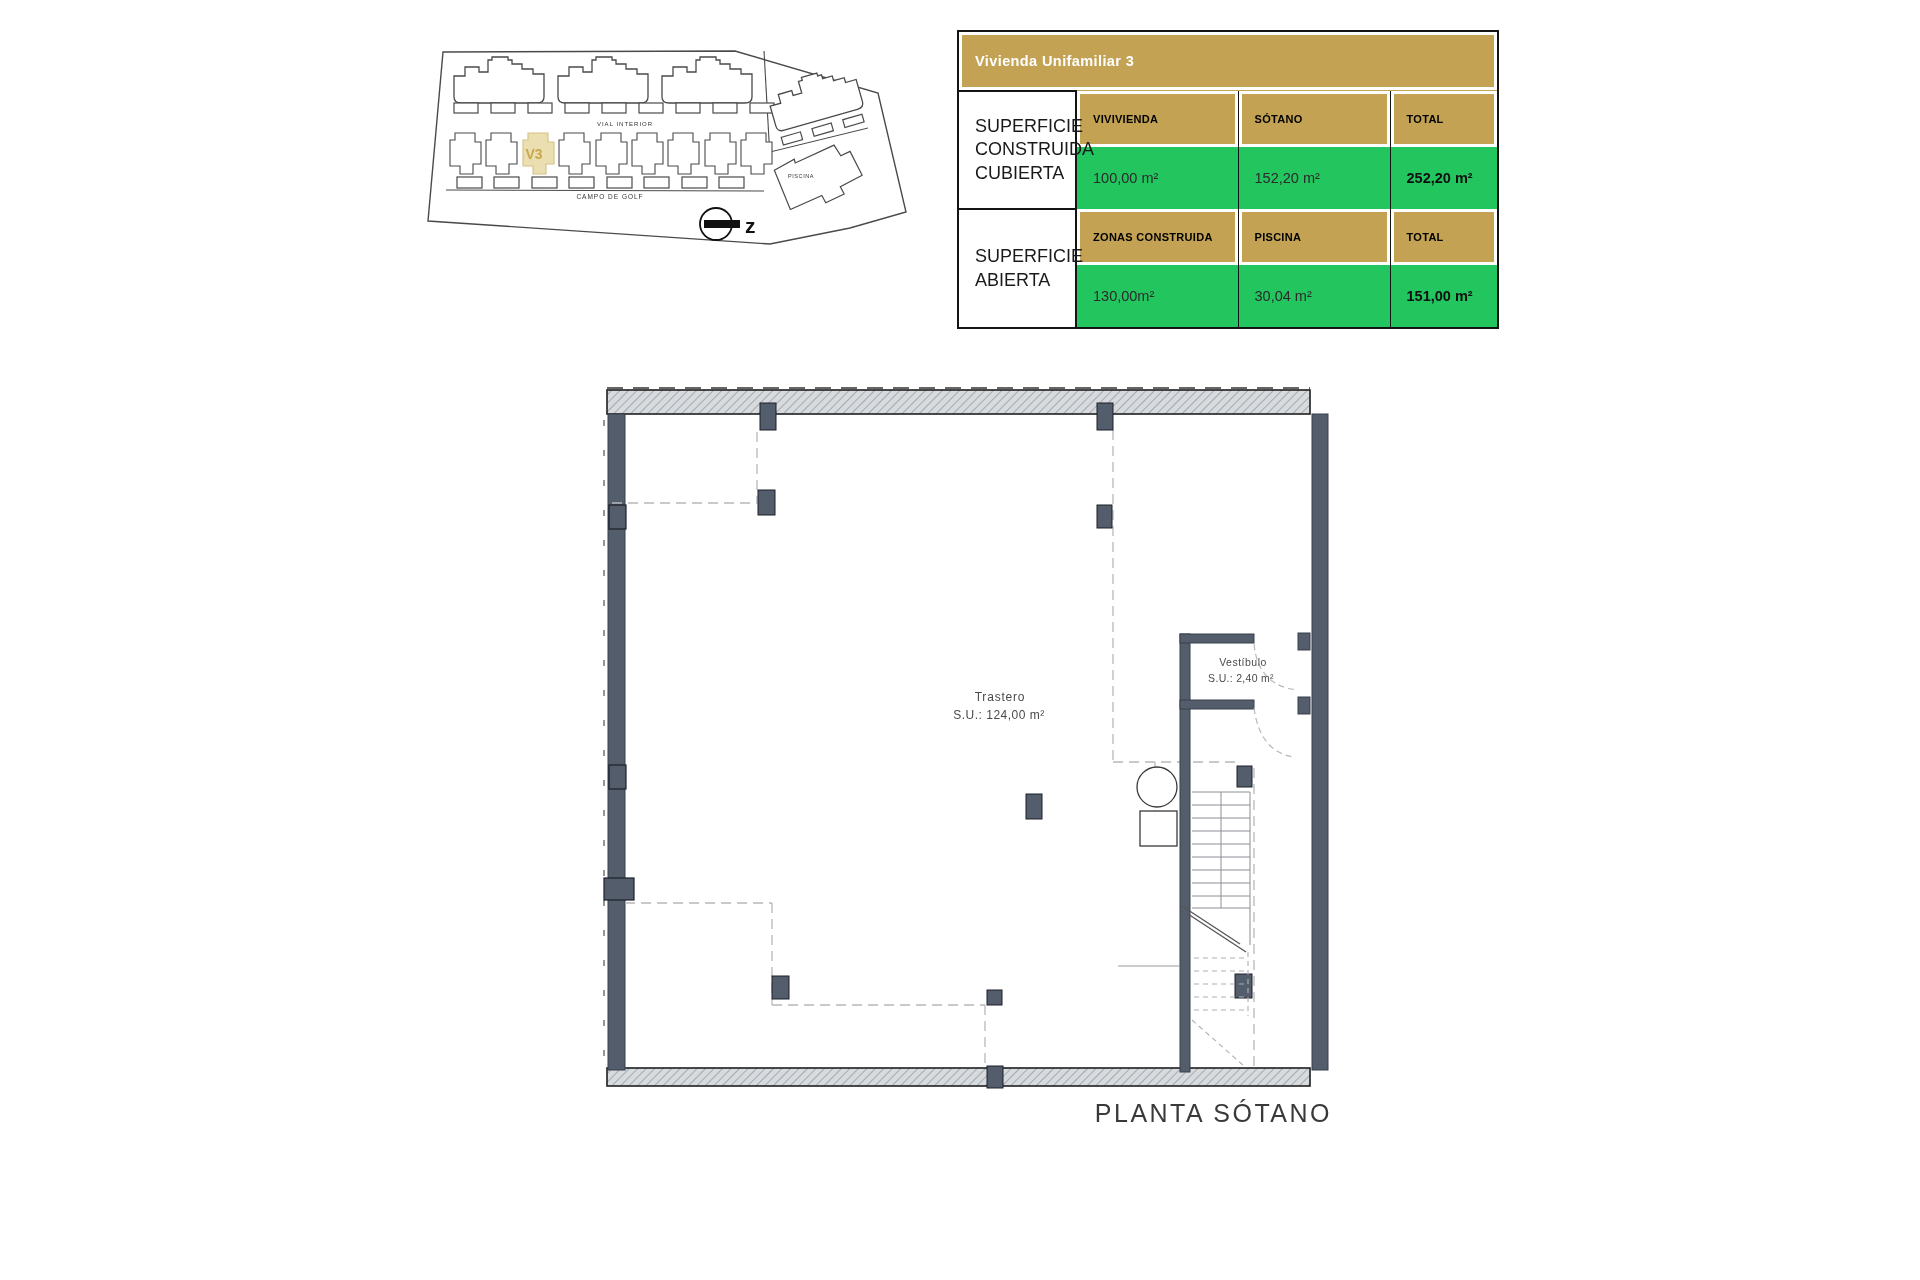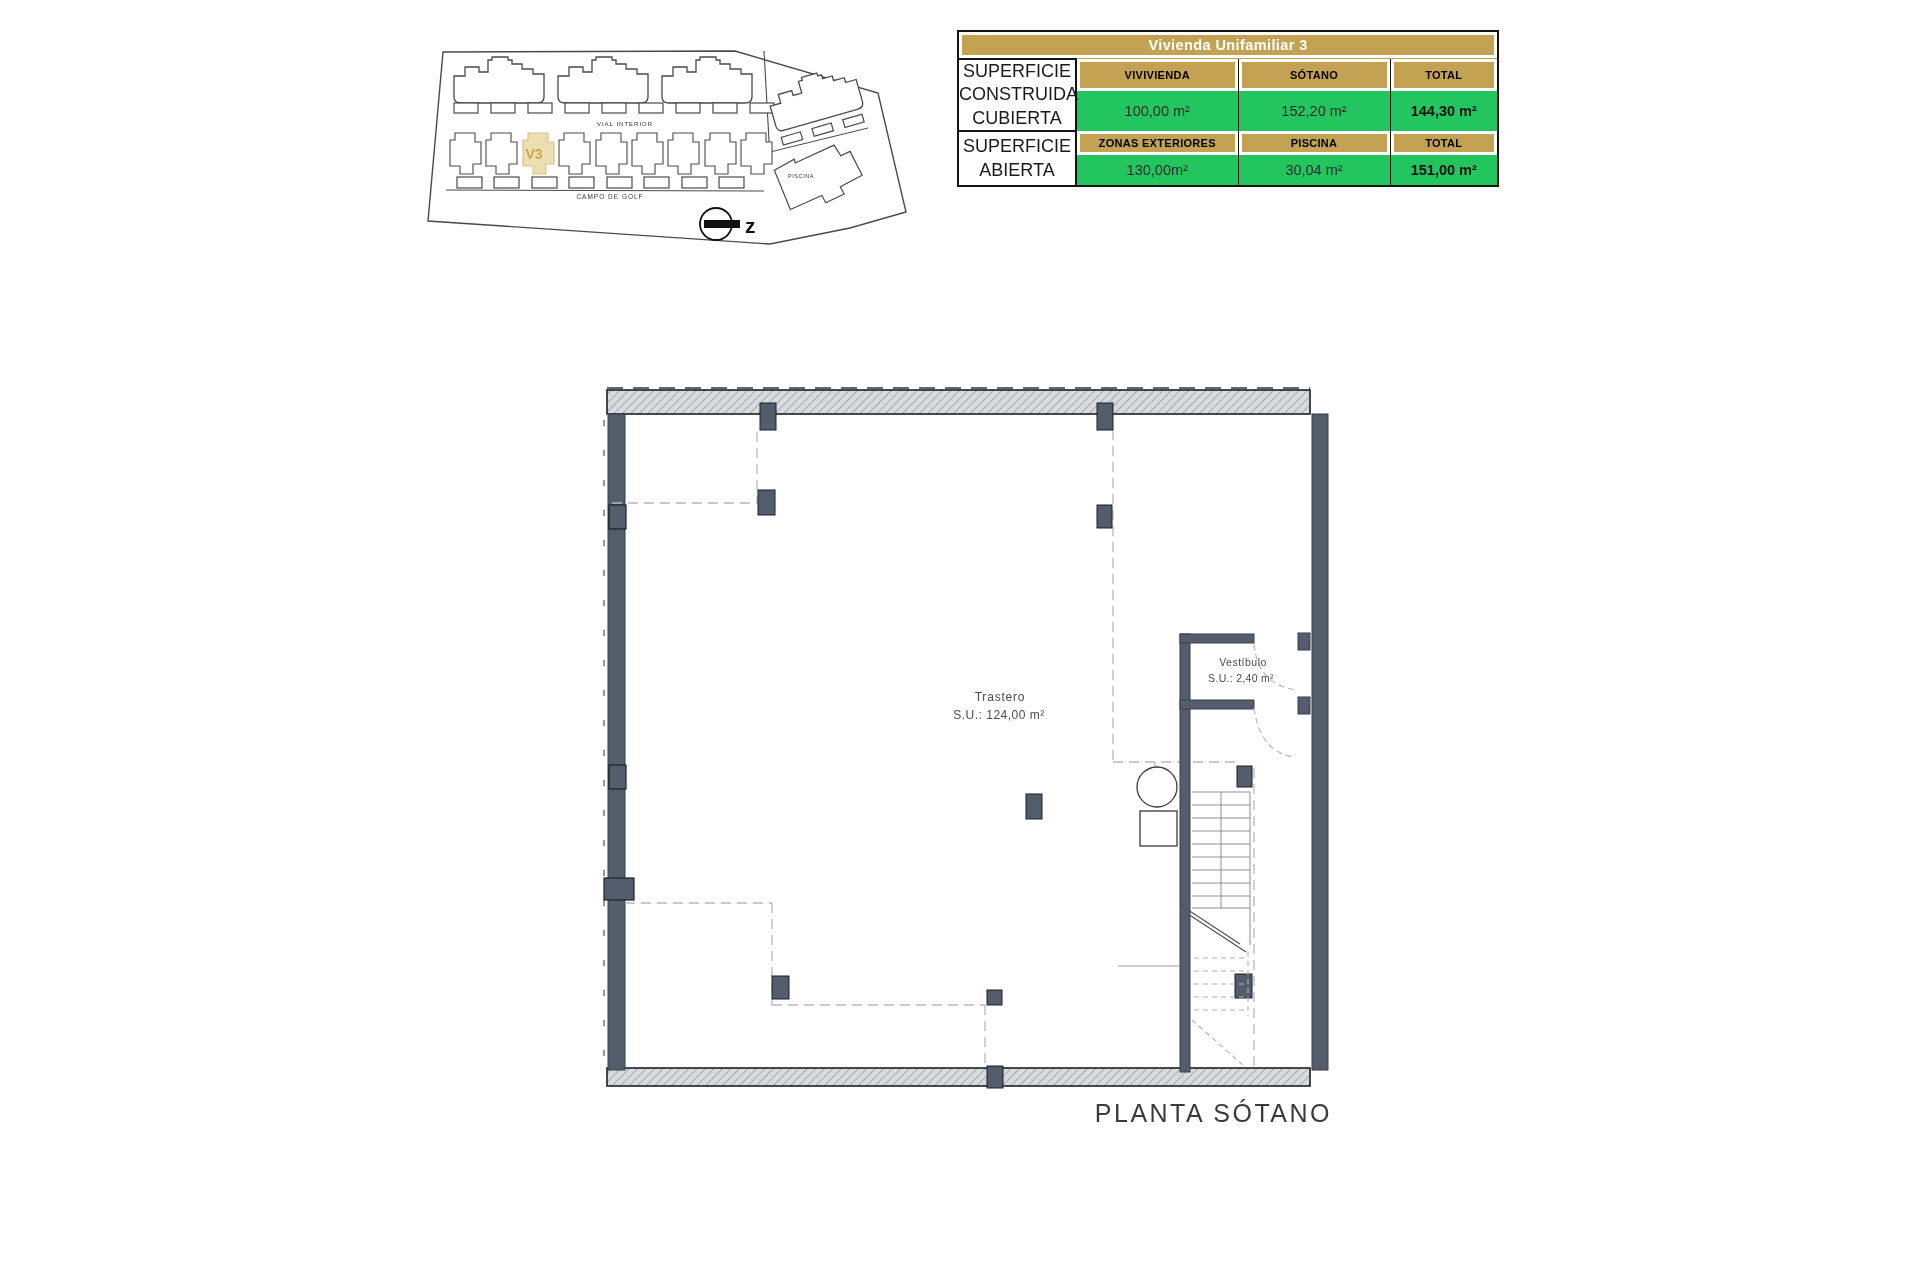--- a/index.html
+++ b/index.html
@@ -6,21 +6,21 @@
   body{
     width:1920px;height:1280px;position:relative;background:#ffffff;
     font-family:"Liberation Sans", sans-serif;overflow:hidden;
   }
   
   .summary-table{
     position:absolute;left:957px;top:30px;width:540px;
     border-collapse:collapse;table-layout:fixed;
     border:2px solid #141414;
   }
-  .summary-table td{padding:0;text-align:center;vertical-align:middle;margin-left:42px;}
+  .summary-table td{padding:16px;text-align:left;vertical-align:middle;margin-left:42px;}
   .col-label{width:118px;}
   .col-viv{width:162px;}
   .col-sot{width:152px;}
   .col-tot{width:108px;}
   .t-title{
     height:26px;background:#C3A253;color:#ffffff;font-weight:bold;
     font-size:14.5px;letter-spacing:.4px;
     border:2px solid #141414;border-bottom:none;
     box-shadow:inset 0 0 0 3px #ffffff;
   }
@@ -141,25 +141,25 @@
   </tr>
   <tr>
     <td rowspan="2" class="t-rowlabel">SUPERFICIE CONSTRUIDA CUBIERTA</td>
     <td class="t-gold">VIVIVIENDA</td>
     <td class="t-gold">SÓTANO</td>
     <td class="t-gold">TOTAL</td>
   </tr>
   <tr>
     <td class="t-val">100,00 m²</td>
     <td class="t-val">152,20 m²</td>
-    <td class="t-val total">144,30 m²</td>
+    <td class="t-val total">252,20 m²</td>
   </tr>
   <tr>
     <td rowspan="2" class="t-rowlabel">SUPERFICIE ABIERTA</td>
-    <td class="t-gold">ZONAS EXTERIORES</td>
+    <td class="t-gold">ZONAS CONSTRUIDA</td>
     <td class="t-gold">PISCINA</td>
     <td class="t-gold">TOTAL</td>
   </tr>
   <tr>
     <td class="t-val">130,00m²</td>
     <td class="t-val">30,04 m²</td>
     <td class="t-val total">151,00 m²</td>
   </tr>
 </tbody>
   </table>

